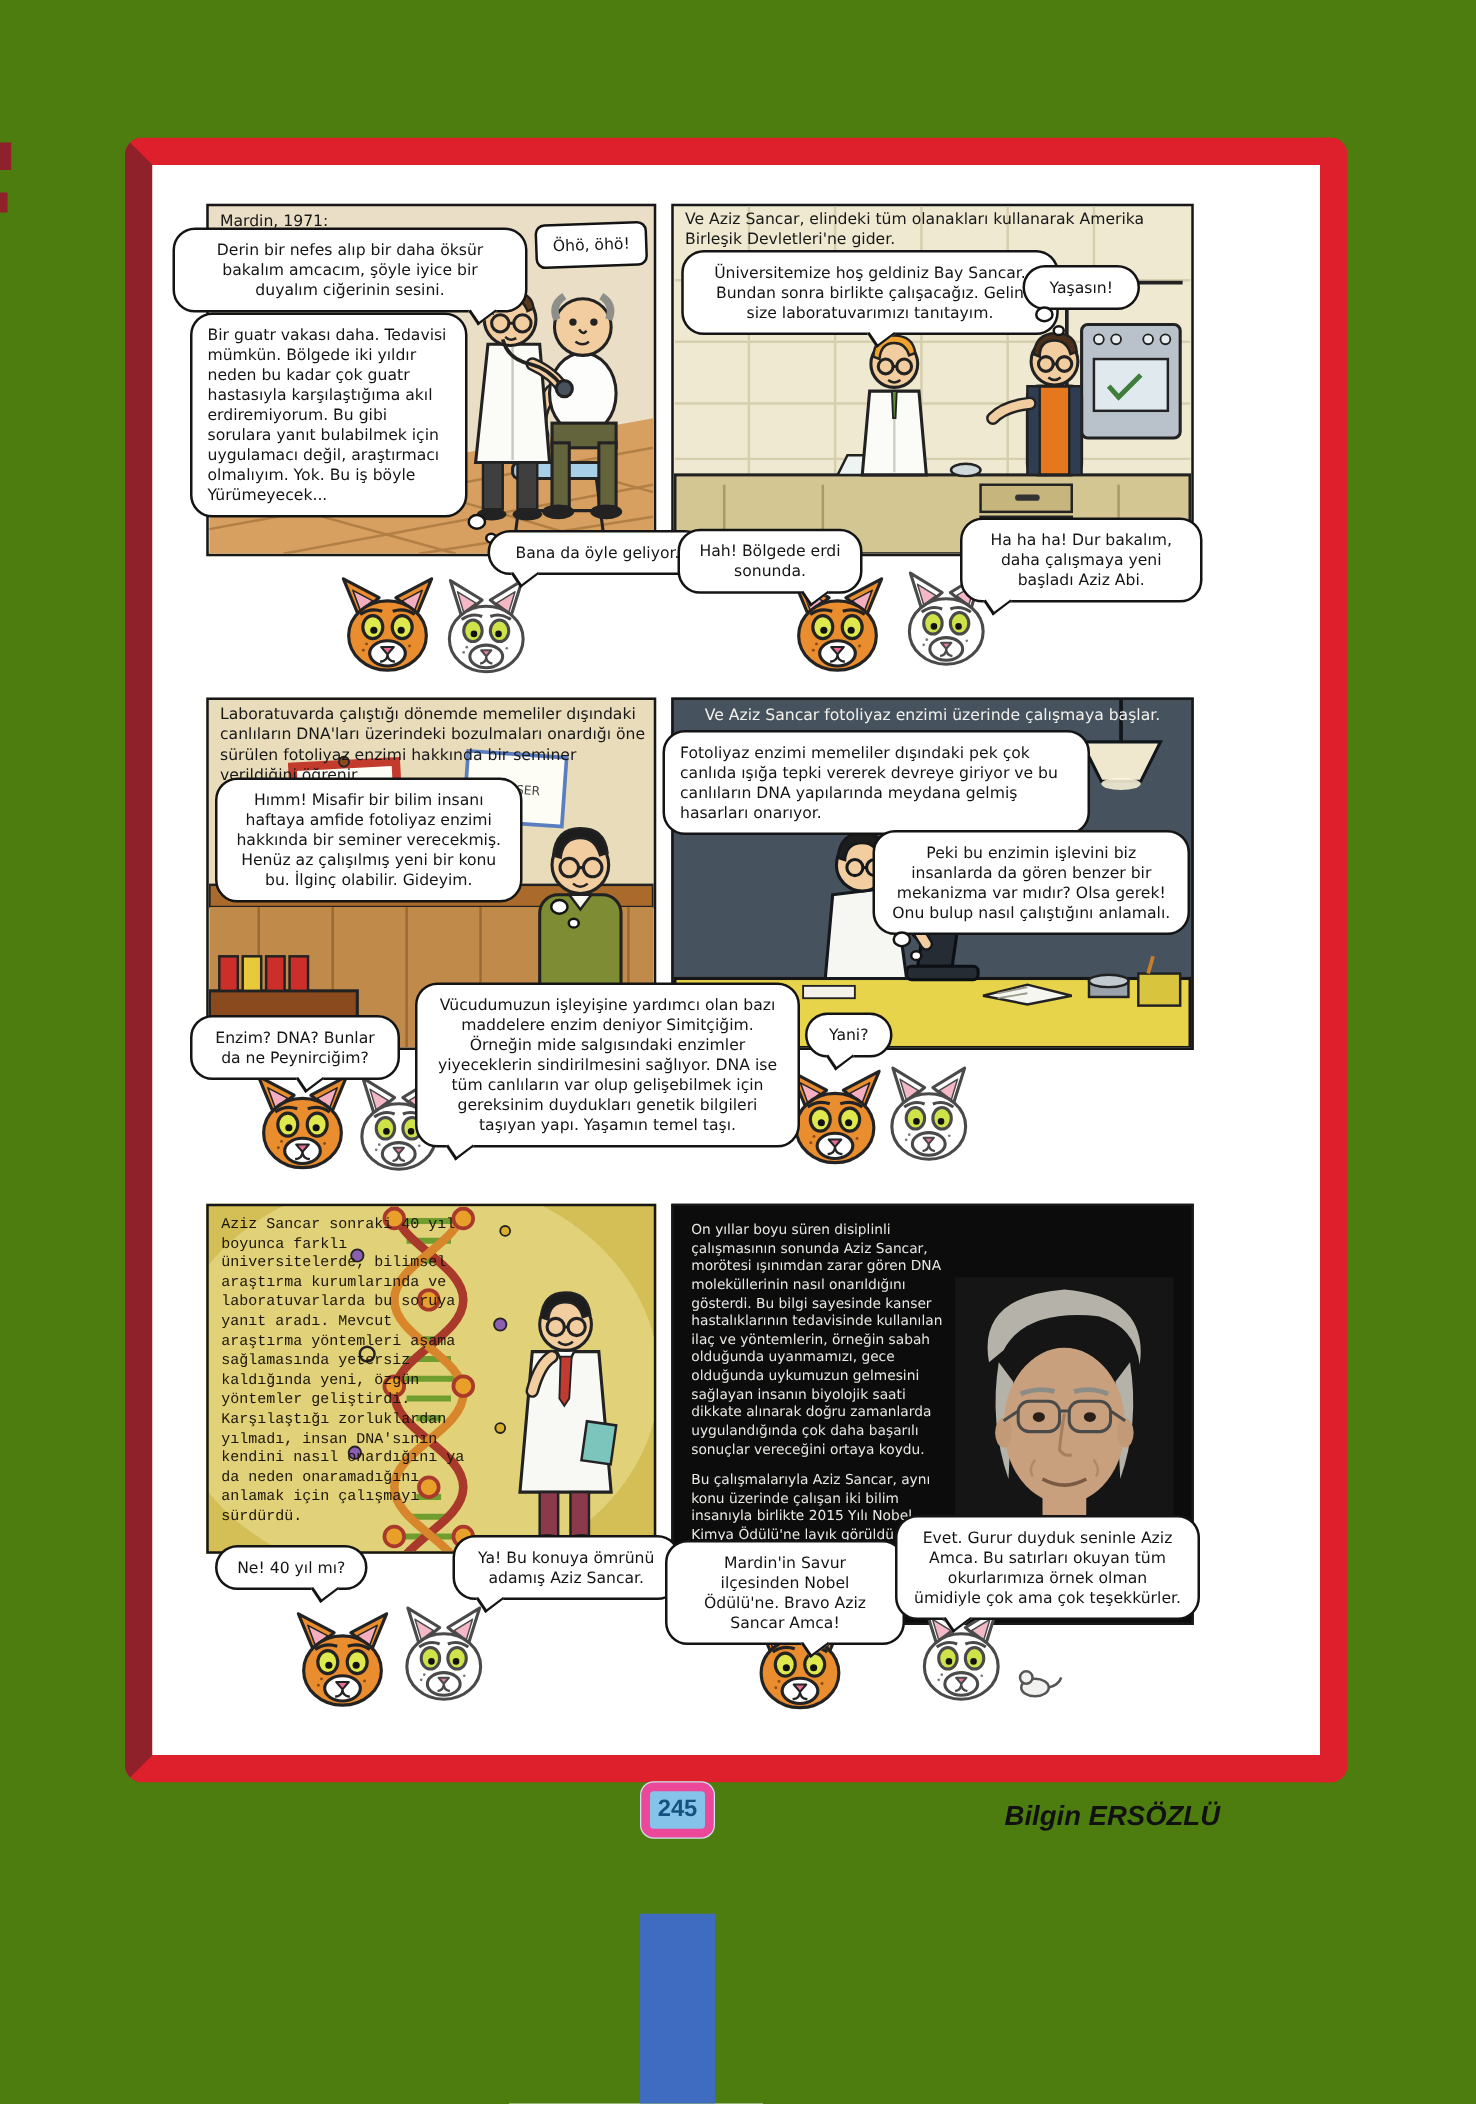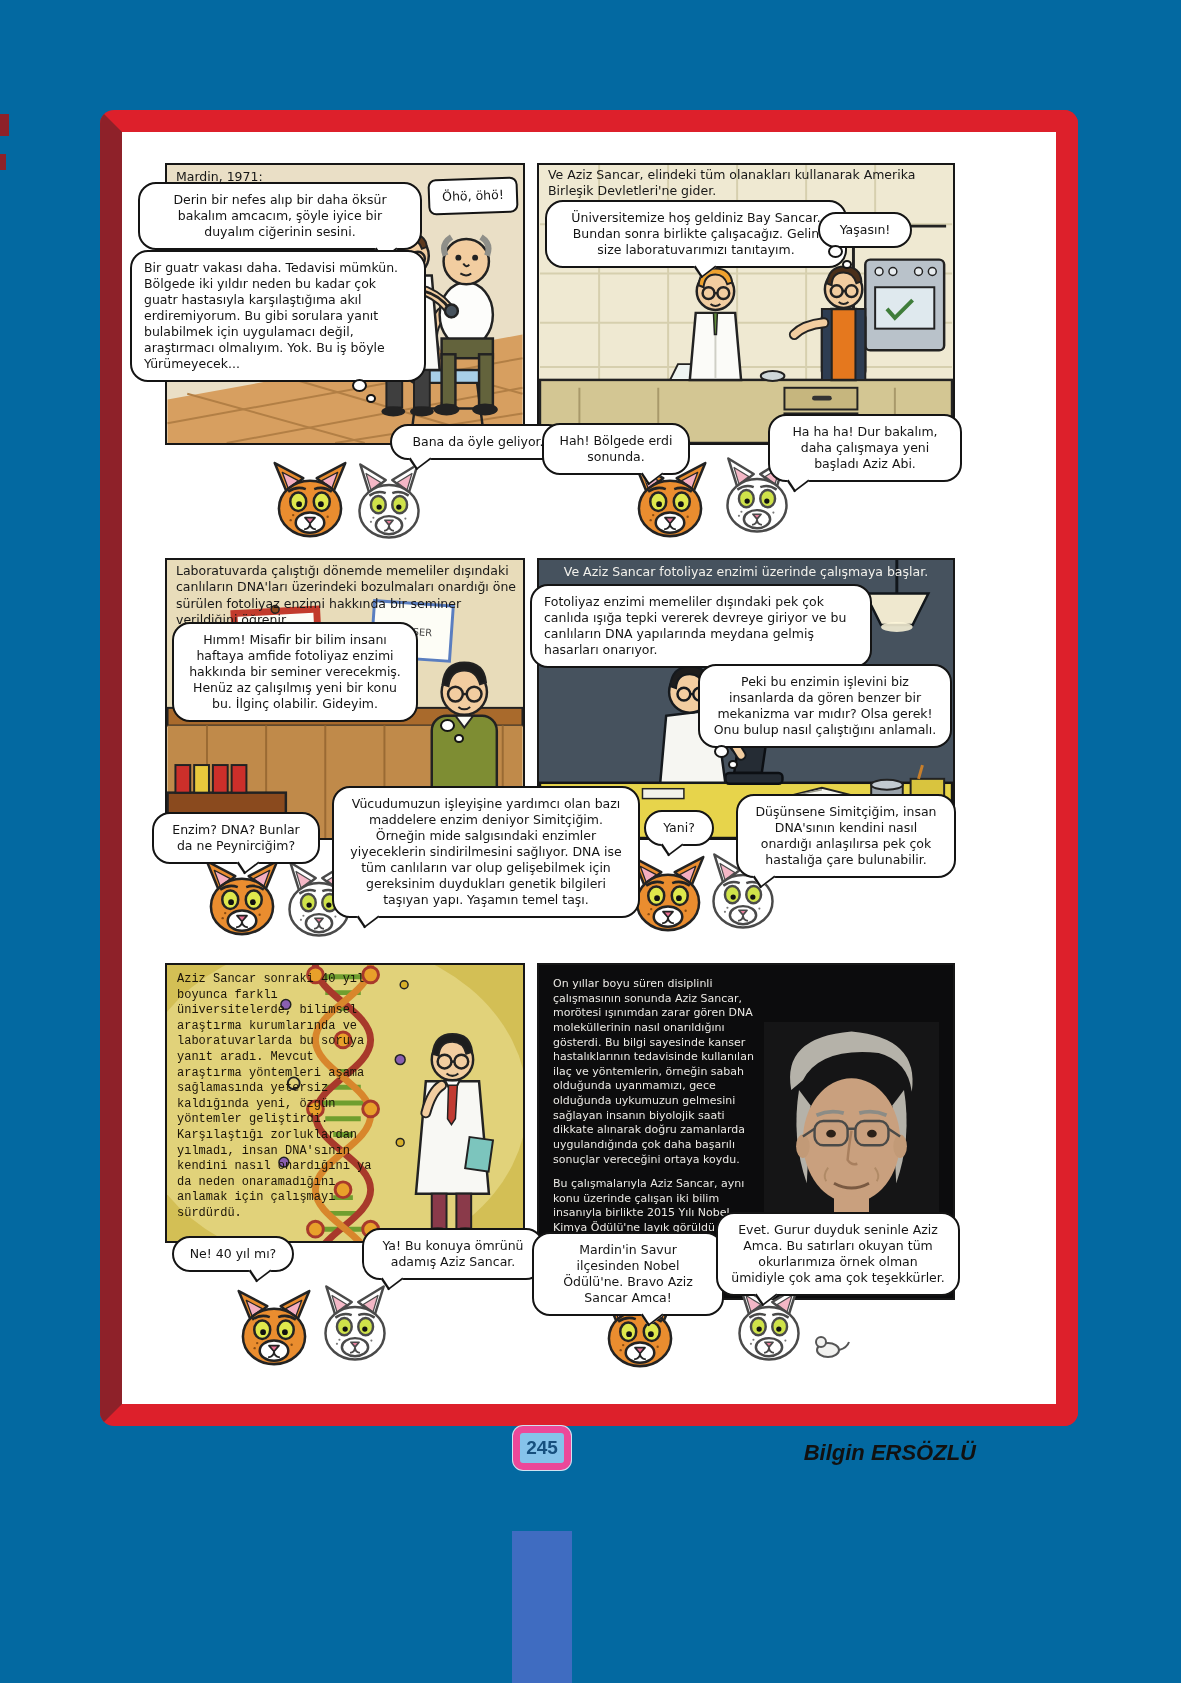--- a/index.html
+++ b/index.html
@@ -1,16 +1,16 @@
 <!DOCTYPE html>
 <html><head>
 <meta charset="utf-8">
 <style>
   html,body{margin:0;padding:0;background:#ffffff;}
-  .page{position:relative;width:1181px;height:1683px;background:#0369a1;overflow:hidden;
+  .page{position:relative;width:1181px;height:1683px;background:#4d7c0f;overflow:hidden;
         font-family:"DejaVu Sans",sans-serif;color:#151515;}
   .print-mark{position:absolute;background:#8e2129;}
   .frame{position:absolute;left:100px;top:110px;width:978px;height:1316px;box-sizing:border-box;
          border:22px solid #dd202b;border-left-color:#8e2129;border-radius:14px;background:#ffffff;z-index:0;}
   .panel{position:absolute;border:2.5px solid #171717;box-sizing:border-box;overflow:hidden;z-index:1;}
   .panel svg.scene{position:absolute;left:0;top:0;width:100%;height:100%;display:block;}
   .caption{position:absolute;z-index:2;font-size:12.5px;line-height:1.3;color:#171717;}
   .caption.light{color:#f2f1ec;}
   .narration{position:absolute;z-index:2;font-size:12px;line-height:1.3;color:#1b1408;font-family:Liberation Mono, monospace;}
   .bubble{position:absolute;z-index:4;background:#ffffff;border:2.5px solid #141414;border-radius:18px;
@@ -189,21 +189,21 @@
         <circle cx="316" cy="128" r="6" fill="none" stroke="#222" stroke-width="2.5"></circle>
         <path d="M307,128 h3" stroke="#222" stroke-width="2.5"></path>
         <path d="M303,139 q5,4 10,0" stroke="#222" stroke-width="2" fill="none"></path>
       </g>
     </svg>
   </div>
   <div class="caption" style="left:548px;top:167px;width:396px">Ve Aziz Sancar, elindeki tüm olanakları kullanarak Amerika Birleşik Devletleri'ne gider.</div>
 
   <div class="bubble speech" style="left:138px;top:182px;width:284px;--tx:238px">Derin bir nefes alıp bir daha öksür bakalım amcacım, şöyle iyice bir duyalım ciğerinin sesini.</div>
   <div class="bubble burst" style="left:428px;top:178px;width:90px">Öhö, öhö!</div>
-  <div class="bubble thought align-left" style="left:130px;top:250px;width:296px;--tx:220px">Bir guatr vakası daha. Tedavisi mümkün. Bölgede iki yıldır neden bu kadar çok guatr hastasıyla karşılaştığıma akıl erdiremiyorum. Bu gibi sorulara yanıt bulabilmek için uygulamacı değil, araştırmacı olmalıyım. Yok. Bu iş böyle Yürümeyecek...</div>
+  <div class="bubble thought align-left" style="left:152px;top:250px;width:222px;--tx:220px">Bir guatr vakası daha. Tedavisi mümkün. Bölgede iki yıldır neden bu kadar çok guatr hastasıyla karşılaştığıma akıl erdiremiyorum. Bu gibi sorulara yanıt bulabilmek için uygulamacı değil, araştırmacı olmalıyım. Yok. Bu iş böyle Yürümeyecek...</div>
   <div class="bubble speech" style="left:545px;top:200px;width:302px;--tx:150px">Üniversitemize hoş geldiniz Bay Sancar. Bundan sonra birlikte çalışacağız. Gelin size laboratuvarımızı tanıtayım.</div>
   <div class="bubble thought" style="left:818px;top:212px;width:94px;--tx:8px">Yaşasın!</div>
 
   <div class="bubble speech" style="left:390px;top:424px;width:176px;--tx:20px">Bana da öyle geliyor.</div>
   <div class="bubble speech" style="left:542px;top:423px;width:148px;--tx:100px">Hah! Bölgede erdi sonunda.</div>
   <div class="bubble speech" style="left:768px;top:414px;width:194px;--tx:20px">Ha ha ha! Dur bakalım, daha çalışmaya yeni başladı Aziz Abi.</div>
   <svg class="cat" style="left:268px;top:458px" width="84" height="84" viewBox="0 0 100 100">
       <use href="#catO"></use>
     </svg>
   <svg class="cat" style="left:348px;top:462px" width="82" height="82" viewBox="0 0 100 100">
@@ -291,21 +291,20 @@
   </div>
   <div class="caption light" style="left:556px;top:564px;width:380px;text-align:center">Ve Aziz Sancar fotoliyaz enzimi üzerinde çalışmaya başlar.</div>
 
   <div class="bubble thought align-left" style="left:530px;top:584px;width:342px;--tx:300px">Fotoliyaz enzimi memeliler dışındaki pek çok canlıda ışığa tepki vererek devreye giriyor ve bu canlıların DNA yapılarında meydana gelmiş hasarları onarıyor.</div>
   <div class="bubble thought" style="left:698px;top:664px;width:254px;--tx:14px">Peki bu enzimin işlevini biz insanlarda da gören benzer bir mekanizma var mıdır? Olsa gerek! Onu bulup nasıl çalıştığını anlamalı.</div>
   <div class="bubble thought" style="left:172px;top:622px;width:246px;--tx:266px">Hımm! Misafir bir bilim insanı haftaya amfide fotoliyaz enzimi hakkında bir seminer verecekmiş. Henüz az çalışılmış yeni bir konu bu. İlginç olabilir. Gideyim.</div>
 
   <div class="bubble speech" style="left:332px;top:786px;width:308px;--tx:26px">Vücudumuzun işleyişine yardımcı olan bazı maddelere enzim deniyor Simitçiğim. Örneğin mide salgısındaki enzimler yiyeceklerin sindirilmesini sağlıyor. DNA ise tüm canlıların var olup gelişebilmek için gereksinim duydukları genetik bilgileri taşıyan yapı. Yaşamın temel taşı.</div>
   <div class="bubble speech" style="left:152px;top:812px;width:168px;--tx:86px">Enzim? DNA? Bunlar da ne Peynirciğim?</div>
   <div class="bubble speech" style="left:644px;top:810px;width:70px;--tx:18px">Yani?</div>
-  <div class="bubble speech" style="left:736px;top:794px;width:220px;--tx:18px">Düşünsene Simitçiğim, insan DNA'sının kendini nasıl onardığı anlaşılırsa pek çok hastalığa çare bulunabilir.</div>
   <svg class="cat" style="left:200px;top:856px" width="84" height="84" viewBox="0 0 100 100">
       <use href="#catO"></use>
     </svg>
   <svg class="cat" style="left:278px;top:860px" width="82" height="82" viewBox="0 0 100 100">
       <use href="#catW"></use>
     </svg>
   <svg class="cat" style="left:626px;top:852px" width="84" height="84" viewBox="0 0 100 100">
       <use href="#catO"></use>
     </svg>
   <svg class="cat" style="left:702px;top:852px" width="82" height="82" viewBox="0 0 100 100">

